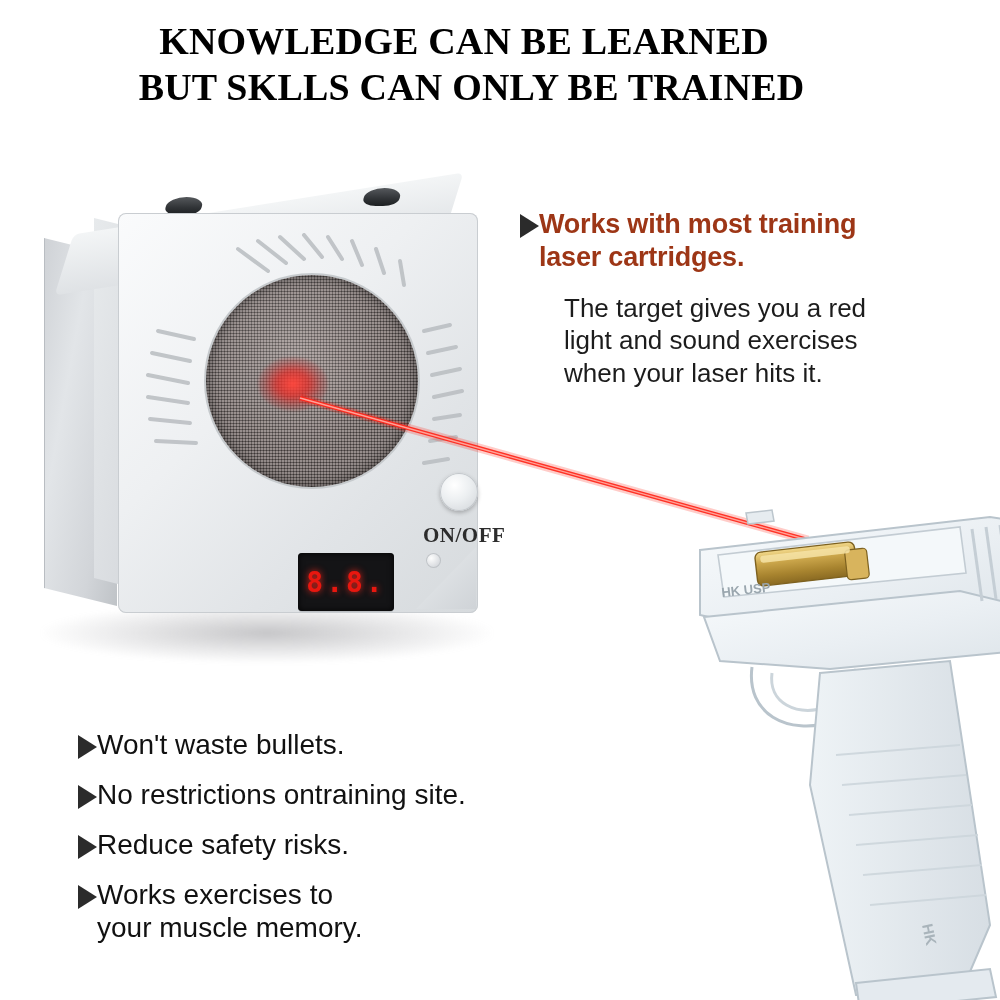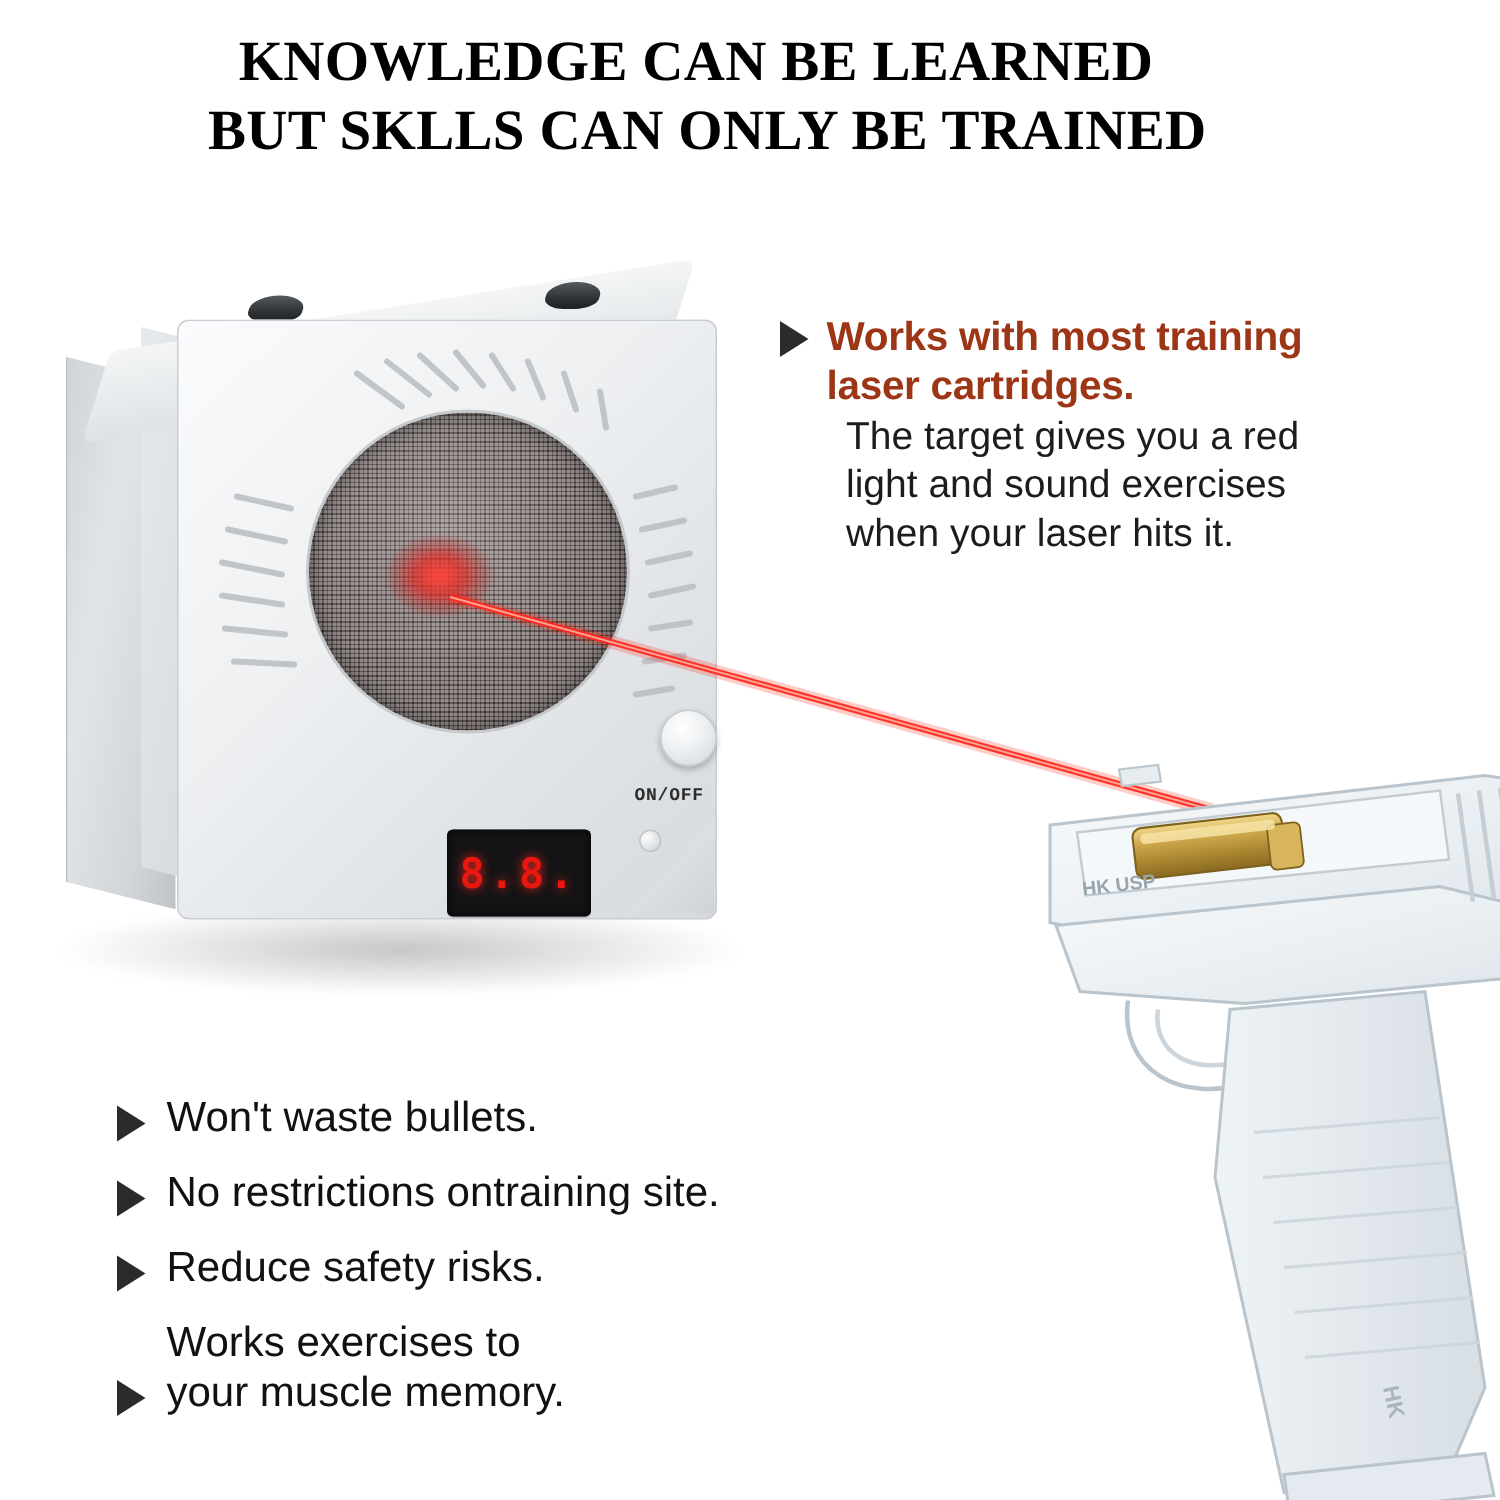--- a/index.html
+++ b/index.html
@@ -184,25 +184,25 @@
     width: 38px;
     height: 38px;
     border-radius: 50%;
     background: radial-gradient(circle at 38% 32%, #ffffff 0%, #eceff1 45%, #cfd3d7 100%);
     box-shadow: 0 2px 4px rgba(0,0,0,0.25), inset 0 0 0 1px #c3c7cb;
   }
   .onoff-label {
     position: absolute;
     left: 305px;
     top: 310px;
-    font-size: 12px;
+    font-size: 21px;
     font-weight: bold;
     color: #2c2c2c;
     letter-spacing: 0.5px;
-    font-family: Liberation Mono, monospace;
+    font-family: Liberation Serif, serif;
   }
   .small-led {
     position: absolute;
     left: 308px;
     top: 340px;
     width: 15px;
     height: 15px;
     border-radius: 50%;
     background: radial-gradient(circle at 35% 35%, #fdfdfd, #d6d9dd 70%, #b6babe);
     box-shadow: inset 0 0 0 1px #bfc3c7;
@@ -219,38 +219,38 @@
   
   .right-block {
     position: absolute;
     left: 520px;
     top: 208px;
     width: 470px;
   }
   .hl-row {
     display: flex;
     align-items: flex-start;
-    gap: 12px;
   }
   .tri {
     width: 0; height: 0;
     border-left: 19px solid #2b2b2b;
     border-top: 12px solid transparent;
     border-bottom: 12px solid transparent;
     flex: 0 0 auto;
     margin-top: 6px;
   }
   .hl-text {
     font-size: 27px;
     font-weight: bold;
     color: #9d3616;
     line-height: 1.22;
     letter-spacing: -0.2px;
   }
   .sub-text {
+    margin-top: 18px;
     margin-left: 44px;
     font-size: 26px;
     color: #1c1c1c;
     line-height: 1.25;
   }
 
   
   .pistol {
     position: absolute;
     left: 660px;
@@ -261,22 +261,21 @@
 
   
   .bullets {
     position: absolute;
     left: 78px;
     top: 728px;
     width: 560px;
   }
   .bl-row {
     display: flex;
-    align-items: flex-end;
-    gap: 14px;
+    align-items: flex-start;
     margin-bottom: 17px;
   }
   .bl-tri {
     width: 0; height: 0;
     border-left: 19px solid #2b2b2b;
     border-top: 12px solid transparent;
     border-bottom: 12px solid transparent;
     flex: 0 0 auto;
     margin-top: 7px;
   }

